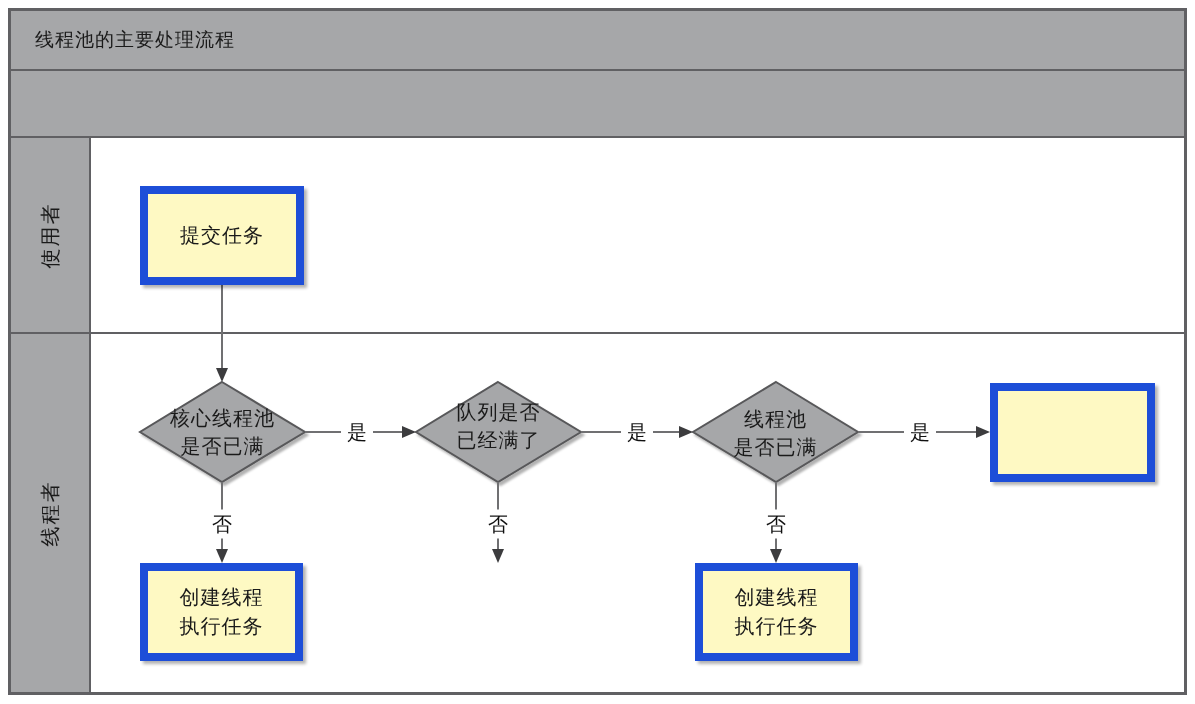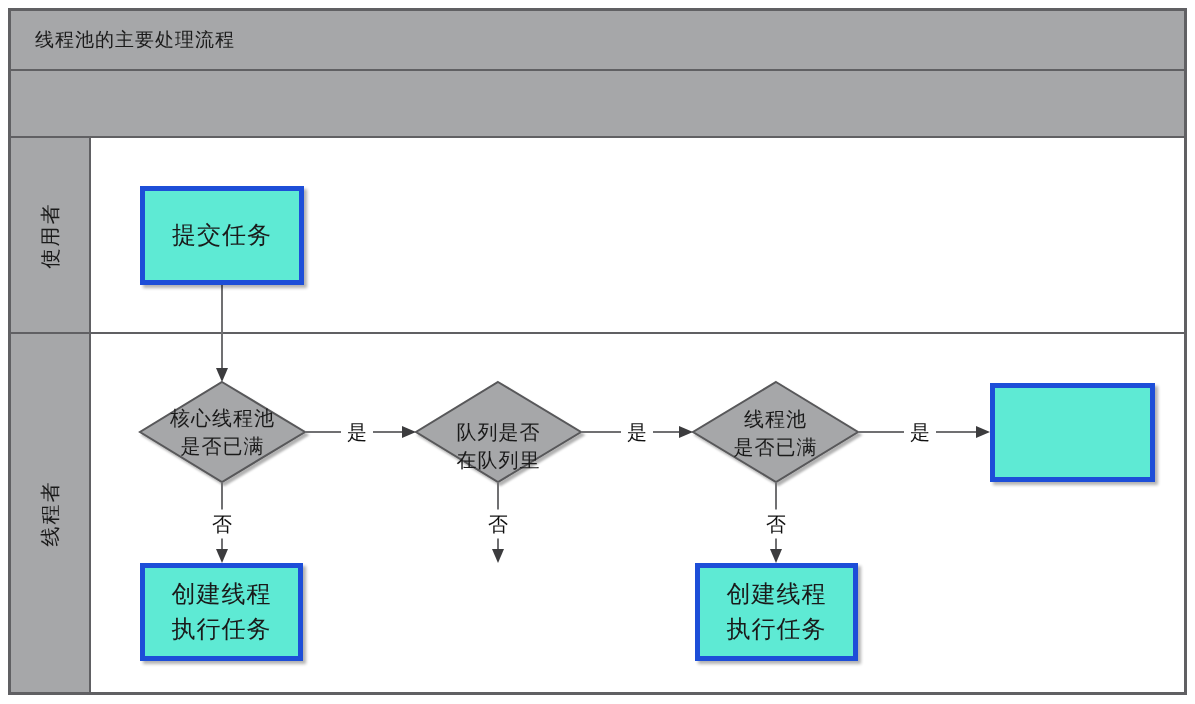--- a/index.html
+++ b/index.html
@@ -54,25 +54,25 @@
     letter-spacing:2px;
   }
   .lane-content{flex:1;background:#ffffff;}
 
   
   #shapes-svg{position:absolute;left:0;top:0;width:1195px;height:704px;pointer-events:none;}
 
   .box{
     position:absolute;
     box-sizing:border-box;
-    background:#5eead4;
-    border:5px solid #1d4ed8;
+    background:#fef9c3;
+    border:8px solid #1d4ed8;
     box-shadow:3px 3px 3px rgba(0,0,0,0.30);
     display:flex;flex-direction:column;align-items:center;justify-content:center;
-    font-size:24px;
+    font-size:20px;
     line-height:1.45;
     text-align:center;
     letter-spacing:1px;
   }
   .dtext{
     position:absolute;
     display:flex;flex-direction:column;align-items:center;justify-content:center;
     font-size:20px;
     line-height:1.4;
     text-align:center;
@@ -163,23 +163,23 @@
   <div class="box" style="left:695px;top:563px;width:163px;height:98px">
     <span>创建线程</span>
     <span>执行任务</span>
   </div>
 
   <div class="dtext" style="left:140px;top:382px;width:165px;height:100px">
     <span>核心线程池</span>
     <span>是否已满</span>
   </div>
 
-  <div class="dtext" style="left:416px;top:396px;width:165px;height:100px">
+  <div class="dtext" style="left:416px;top:376px;width:165px;height:100px">
     <span>队列是否</span>
-    <span>在队列里</span>
+    <span>已经满了</span>
   </div>
 
   <div class="dtext" style="left:693px;top:383px;width:165px;height:100px">
     <span>线程池</span>
     <span>是否已满</span>
   </div>
 
   <span class="edge-label" style="left:357px;top:432px">是</span>
   <span class="edge-label" style="left:637px;top:432px">是</span>
   <span class="edge-label" style="left:920px;top:432px">是</span>

